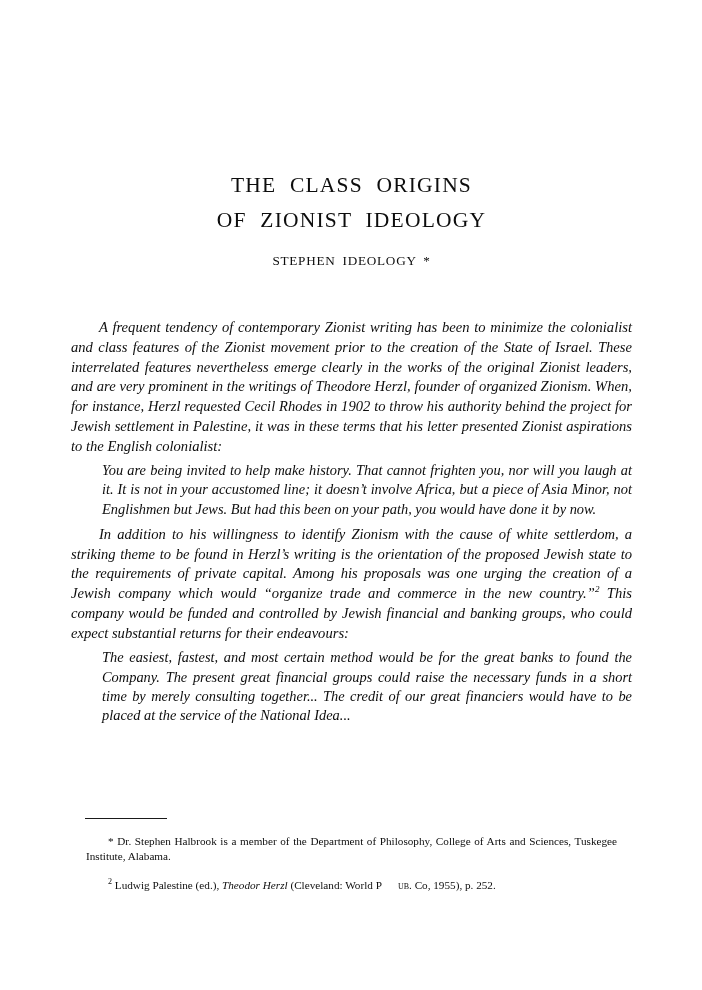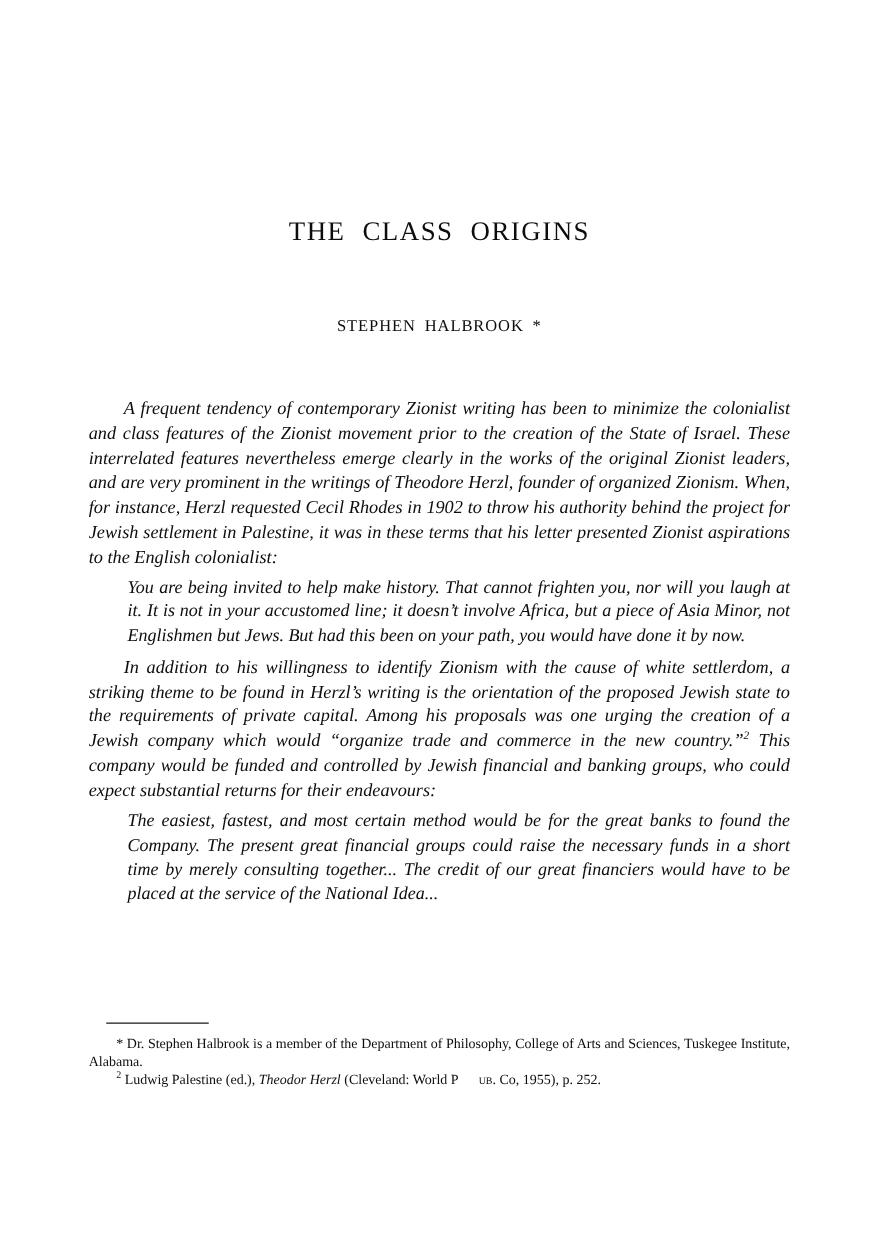--- a/index.html
+++ b/index.html
@@ -106,21 +106,21 @@
     width: 561px;
   }
   .fn-rule {
     width: 82px;
     height: 0;
     border: none;
     border-top: 1.3px solid #1a1a1a;
     margin: 0 0 9px 14px;
   }
   .fn {
-    margin: 0;
+    margin: 15px;
     font-size: 11.2px;
     line-height: 14.6px;
     text-align: justify;
     text-justify: inter-word;
     text-indent: 22px;
   }
   .fn i, .fn em {
     font-style: italic;
   }
   .fn .marker {
@@ -137,23 +137,24 @@
     padding-left: 16px;
   }
 </style>
 </head>
 <body>
 
 <div class="page">
 
   <div class="title-block">
     <div class="title-line">THE CLASS ORIGINS</div>
+    <div class="title-line">OF ZIONIST IDEOLOGY</div>
   </div>
 
-  <div class="byline">STEPHEN HALBROOK *</div>
+  <div class="byline">STEPHEN IDEOLOGY *</div>
 
   <div class="column">
 
     <p class="body">A frequent tendency of contemporary Zionist writing has been to minimize the colonialist and class features of the Zionist movement prior to the creation of the State of Israel. These interrelated features nevertheless emerge clearly in the works of the original Zionist leaders, and are very prominent in the writings of Theodore Herzl, founder of organized Zionism. When, for instance, Herzl requested Cecil Rhodes in 1902 to throw his authority behind the project for Jewish settlement in Palestine, it was in these terms that his letter presented Zionist aspirations to the English colonialist:</p>
 
     <div class="gap-before-quote"></div>
 
     <blockquote class="quote">
       <p>You are being invited to help make history. That cannot frighten you, nor will you laugh at it. It is not in your accustomed line; it doesn’t involve Africa, but a piece of Asia Minor, not Englishmen but Jews. But had this been on your path, you would have done it by now.</p>
     </blockquote>

